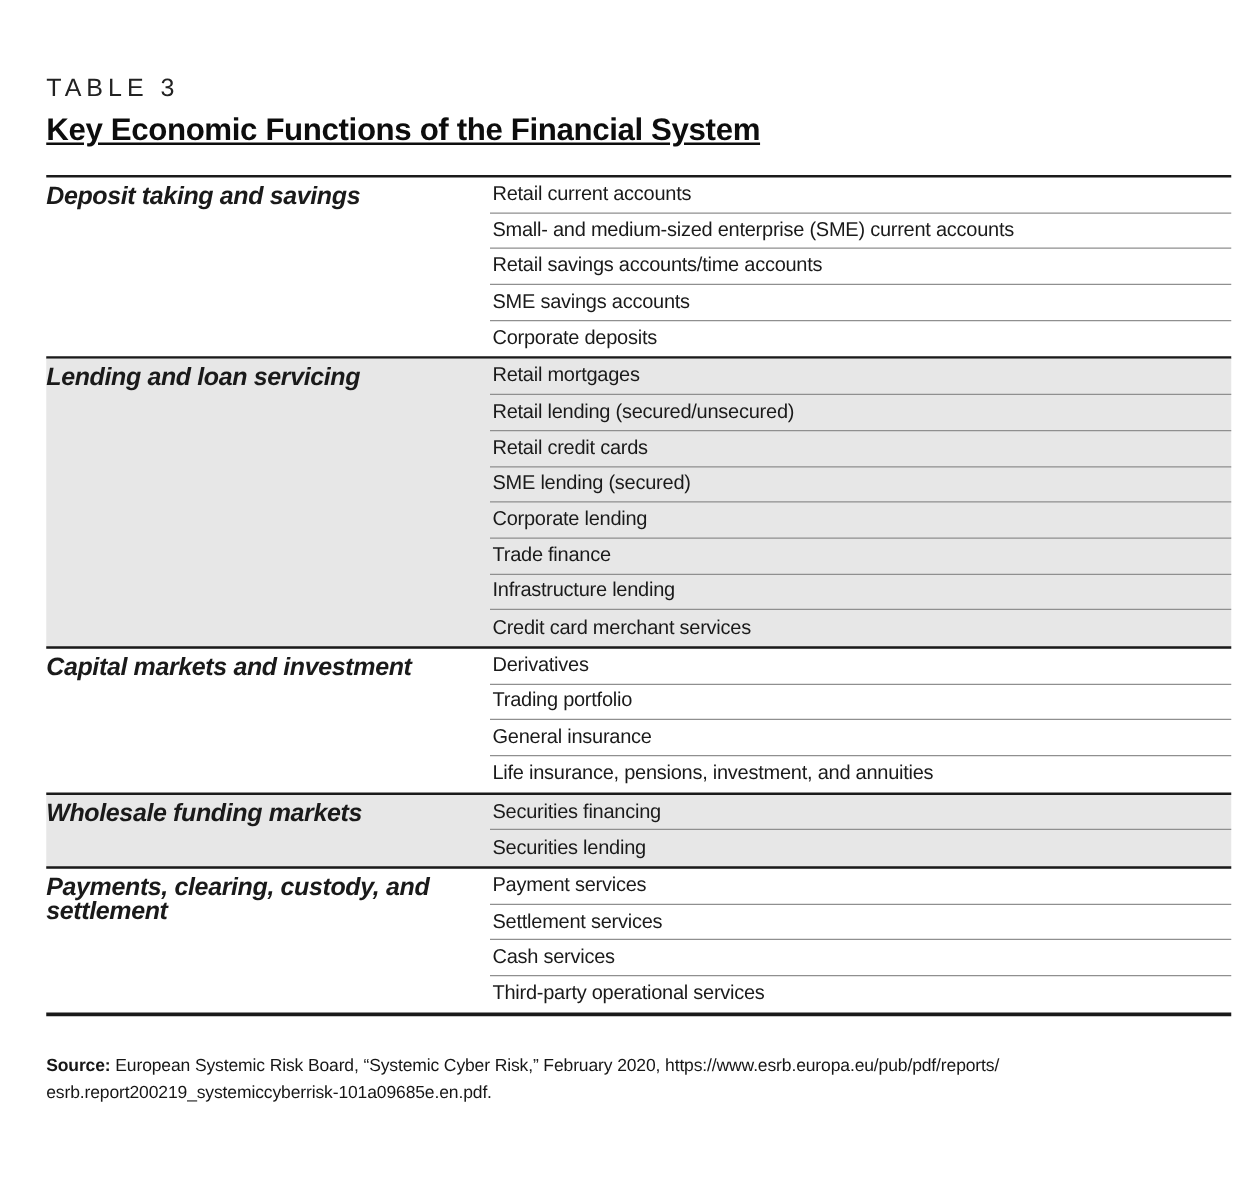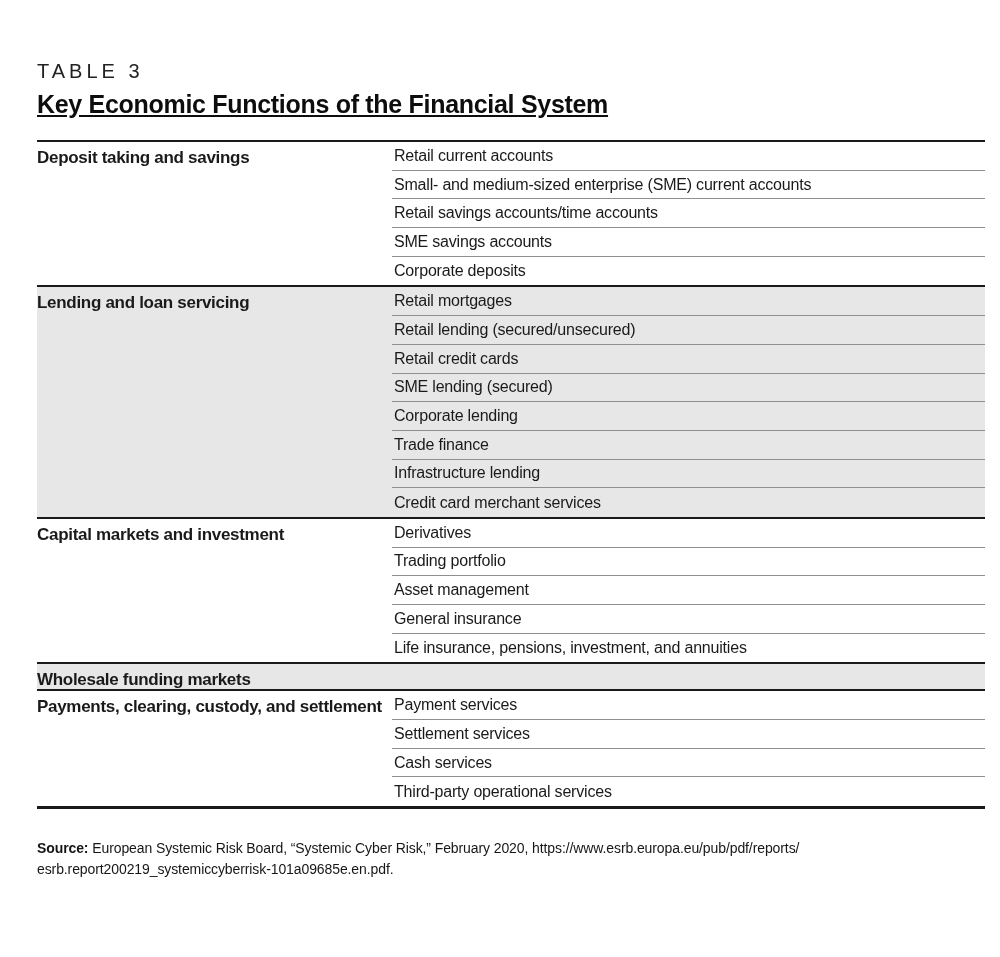--- a/index.html
+++ b/index.html
@@ -50,24 +50,25 @@
     grid-template-columns:355px 1fr;
   }
   .section:not(:last-child){
     border-bottom:2px solid var(--rule);
   }
   .section.shaded{
     background:var(--shade);
   }
   .cat{
     font-weight:700;
-    font-size:17px;
+    font-size:20px;
     letter-spacing:-0.3px;
     padding:6px 8px 0 0;
     line-height:19px;
+    font-style:italic;
   }
   .items{
     display:flex;
     flex-direction:column;
     justify-content:space-between;
   }
   .item{
     height:28.7px;
     display:flex;
     align-items:center;
@@ -120,27 +121,30 @@
           <div class="item">Trade finance</div>
           <div class="item">Infrastructure lending</div>
           <div class="item">Credit card merchant services</div>
         </div>
   </div>
       <div class="section">
     <div class="cat">Capital markets and investment</div>
     <div class="items">
           <div class="item">Derivatives</div>
           <div class="item">Trading portfolio</div>
-          <div class="item">Asset management</div>
           <div class="item">General insurance</div>
           <div class="item">Life insurance, pensions, investment, and annuities</div>
         </div>
   </div>
       <div class="section shaded">
     <div class="cat">Wholesale funding markets</div>
+    <div class="items">
+          <div class="item">Securities financing</div>
+          <div class="item">Securities lending</div>
+        </div>
   </div>
       <div class="section">
     <div class="cat">Payments, clearing, custody, and settlement</div>
     <div class="items">
           <div class="item">Payment services</div>
           <div class="item">Settlement services</div>
           <div class="item">Cash services</div>
           <div class="item">Third-party operational services</div>
         </div>
   </div>

